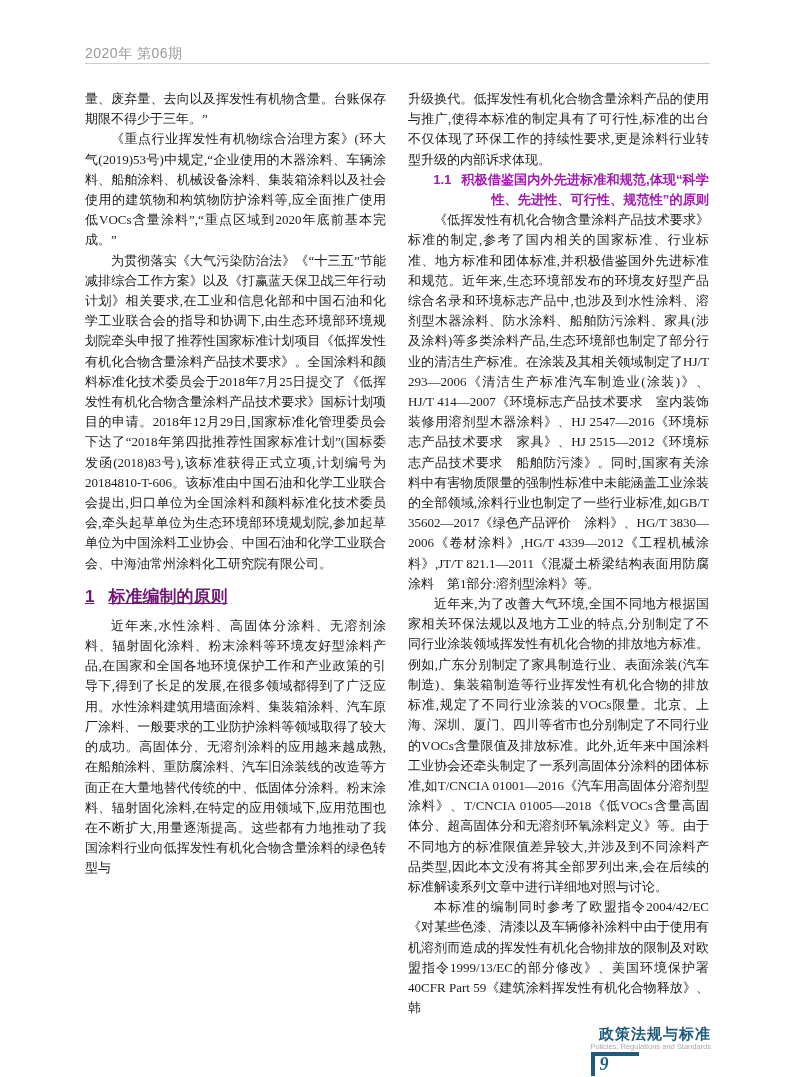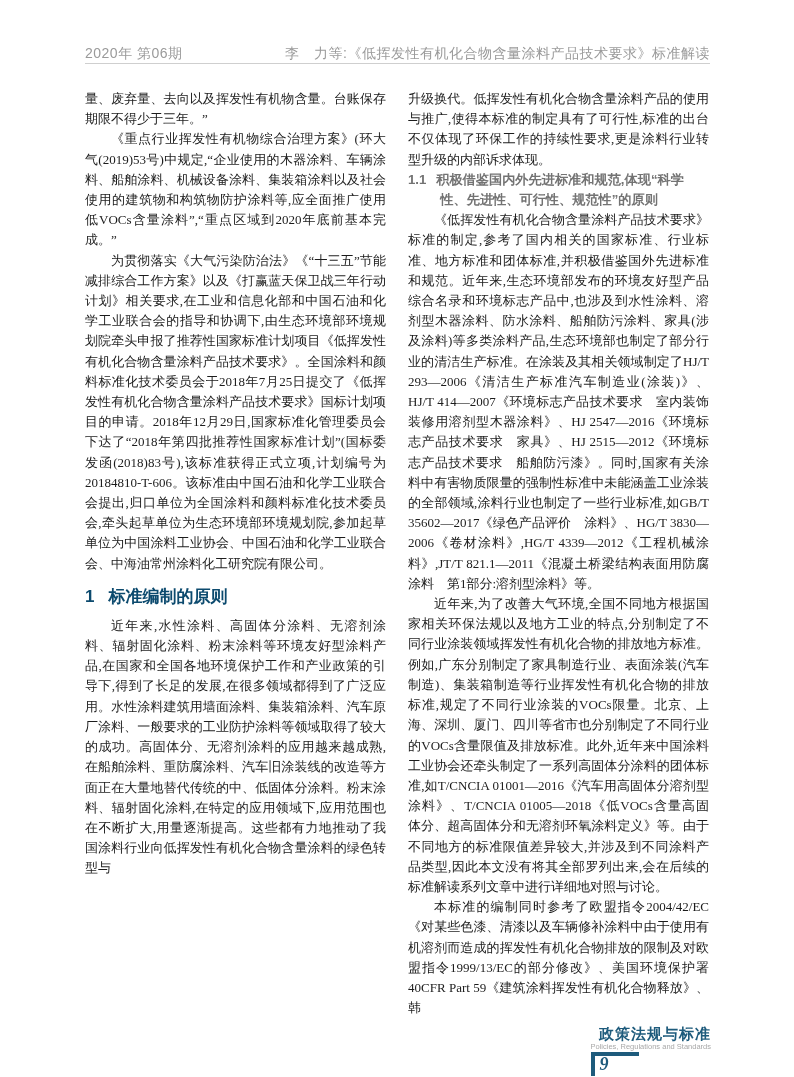--- a/index.html
+++ b/index.html
@@ -61,37 +61,38 @@
   }
   .para.no-indent {
     text-indent: 0;
   }
   .section-heading {
     margin: 11px 0 7px 0;
     font-family: "Liberation Sans", sans-serif;
     font-weight: bold;
     font-size: 17px;
     line-height: 24px;
-    color: #0c4a6e;
+    color: #701a75;
     text-indent: 0;
     text-align: left;
+    text-decoration: underline;
   }
   .section-heading .sec-num {
     margin-right: 14px;
   }
   .sub-heading {
     margin: 0;
     font-family: "Liberation Sans", sans-serif;
     font-weight: bold;
     font-size: 13.2px;
     line-height: 20.2px;
-    color: #737373;
+    color: #a21caf;
     padding-left: 2.45em;
     text-indent: -2.45em;
-    text-align: left;
+    text-align: right;
   }
   .sub-heading .sec-num {
     margin-right: 0.75em;
   }
   
   .footer {
     position: absolute;
     top: 1024px;
     right: 76px;
     display: flex;
@@ -142,21 +143,20 @@
     color: #1e5b7c;
   }
 </style>
 </head>
 <body>
 
 <div class="page">
 
   <div class="header">
     <span>2020年  第06期</span>
-    <span>李　力等:《低挥发性有机化合物含量涂料产品技术要求》标准解读</span>
   </div>
   <div class="header-rule"></div>
 
   <div class="body-columns">
 
     <div class="col">
       <p class="para no-indent">量、废弃量、去向以及挥发性有机物含量。台账保存期限不得少于三年。”</p>
       <p class="para">《重点行业挥发性有机物综合治理方案》(环大气(2019)53号)中规定,“企业使用的木器涂料、车辆涂料、船舶涂料、机械设备涂料、集装箱涂料以及社会使用的建筑物和构筑物防护涂料等,应全面推广使用低VOCs含量涂料”,“重点区域到2020年底前基本完成。”</p>
       <p class="para">为贯彻落实《大气污染防治法》《“十三五”节能减排综合工作方案》以及《打赢蓝天保卫战三年行动计划》相关要求,在工业和信息化部和中国石油和化学工业联合会的指导和协调下,由生态环境部环境规划院牵头申报了推荐性国家标准计划项目《低挥发性有机化合物含量涂料产品技术要求》。全国涂料和颜料标准化技术委员会于2018年7月25日提交了《低挥发性有机化合物含量涂料产品技术要求》国标计划项目的申请。2018年12月29日,国家标准化管理委员会下达了“2018年第四批推荐性国家标准计划”(国标委发函(2018)83号),该标准获得正式立项,计划编号为20184810-T-606。该标准由中国石油和化学工业联合会提出,归口单位为全国涂料和颜料标准化技术委员会,牵头起草单位为生态环境部环境规划院,参加起草单位为中国涂料工业协会、中国石油和化学工业联合会、中海油常州涂料化工研究院有限公司。</p>
       <p class="section-heading">

